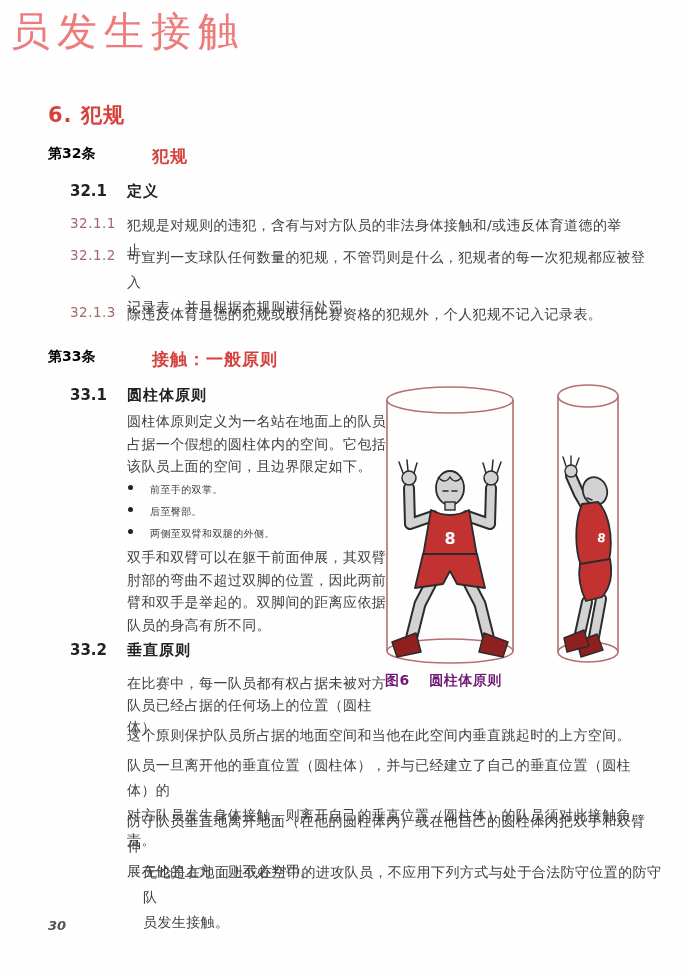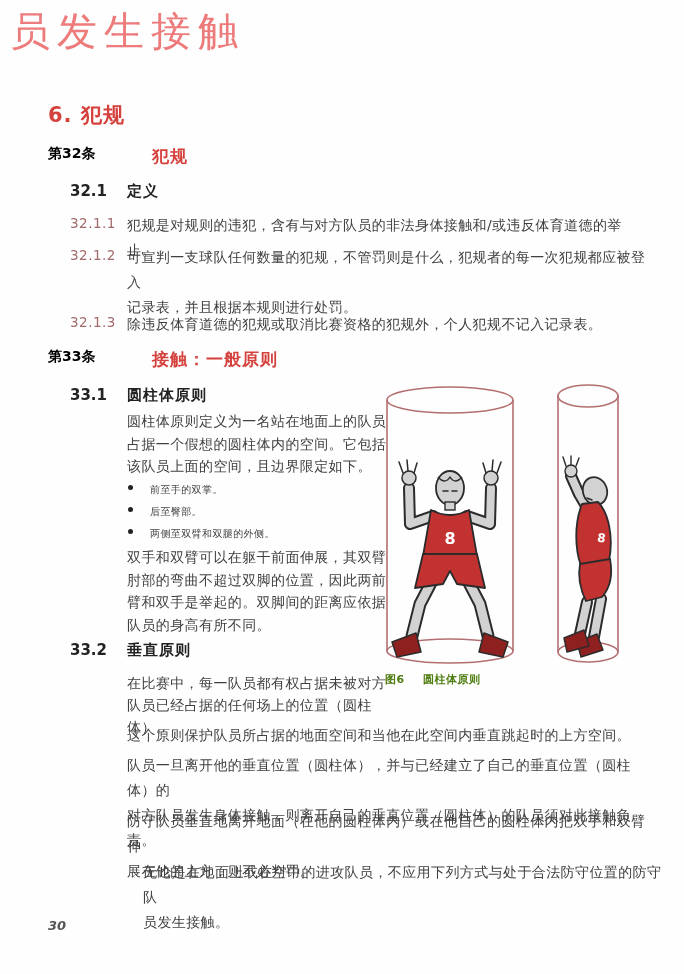--- a/index.html
+++ b/index.html
@@ -50,21 +50,21 @@
   .bullet-row{position:absolute;left:128px;display:flex;align-items:baseline;}
   .bullet-dot{
     width:5px;height:5px;border-radius:50%;background:#222;
     flex:none;margin-right:17px;position:relative;top:-3px;
   }
   .bullet-text{font-size:10px;color:#3f3f3f;letter-spacing:0.4px;line-height:22px;}
 
   .figure{position:absolute;left:383px;top:374px;width:240px;height:298px;}
   .figure-caption{
     position:absolute;left:385px;top:672px;
-    font-size:11px;font-weight:bold;color:#4d7c0f;letter-spacing:0.5px;
+    font-size:14px;font-weight:bold;color:#701a75;letter-spacing:0.5px;
   }
   .figure-caption .cap-label{margin-right:14px;}
 
   .page-number{
     position:absolute;left:48px;top:918px;
     font-size:13px;font-style:italic;font-weight:bold;color:#555;
   }
 </style>
 </head>
 <body>
@@ -89,21 +89,21 @@
     <span class="rule-num">32.1.1</span>
     <span class="rule-text">犯规是对规则的违犯，含有与对方队员的非法身体接触和/或违反体育道德的举止。</span>
   </div>
 
   <div class="row rule-row" style="top:245px;">
     <span class="rule-num">32.1.2</span>
     <span class="rule-text">可宣判一支球队任何数量的犯规，不管罚则是什么，犯规者的每一次犯规都应被登入
 记录表，并且根据本规则进行处罚。</span>
   </div>
 
-  <div class="row rule-row" style="top:312px;">
+  <div class="row rule-row" style="top:302px;">
     <span class="rule-num">32.1.3</span>
     <span class="rule-text">除违反体育道德的犯规或取消比赛资格的犯规外，个人犯规不记入记录表。</span>
   </div>
 
   <div class="row article-row" style="top:348px;">
     <span class="article-num">第33条</span>
     <span class="article-title">接触：一般原则</span>
   </div>
 
   <div class="row sub-row" style="top:386px;">

